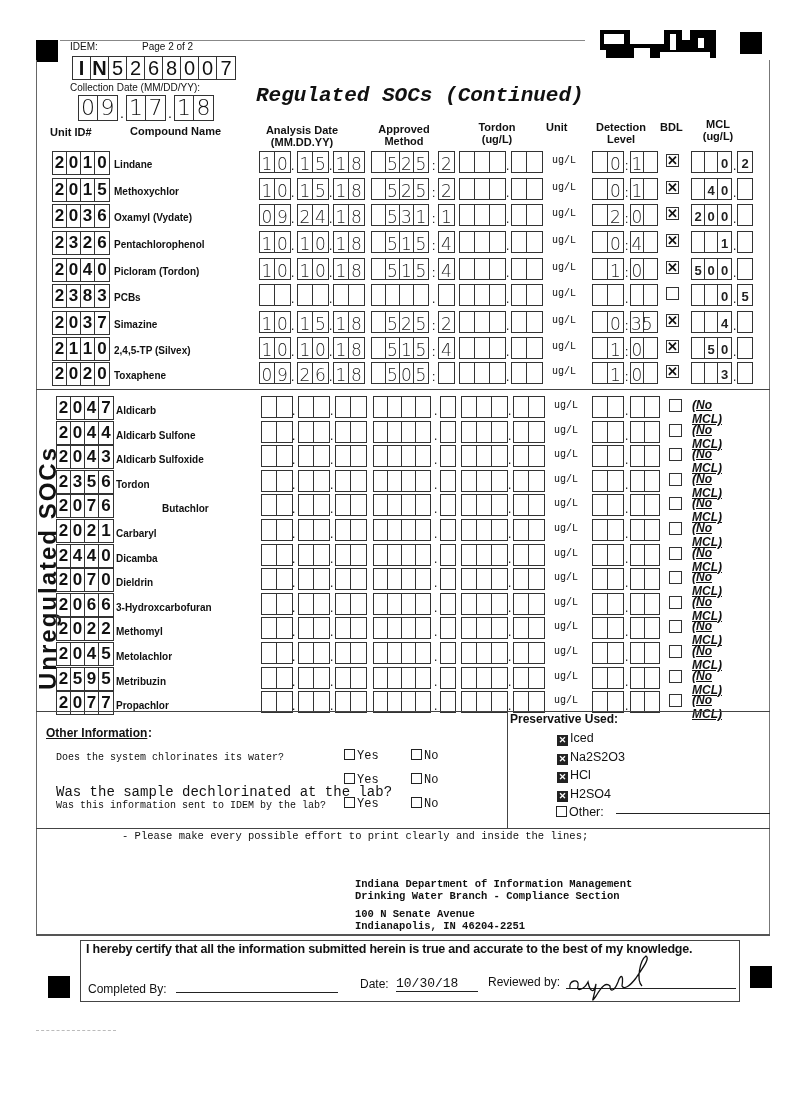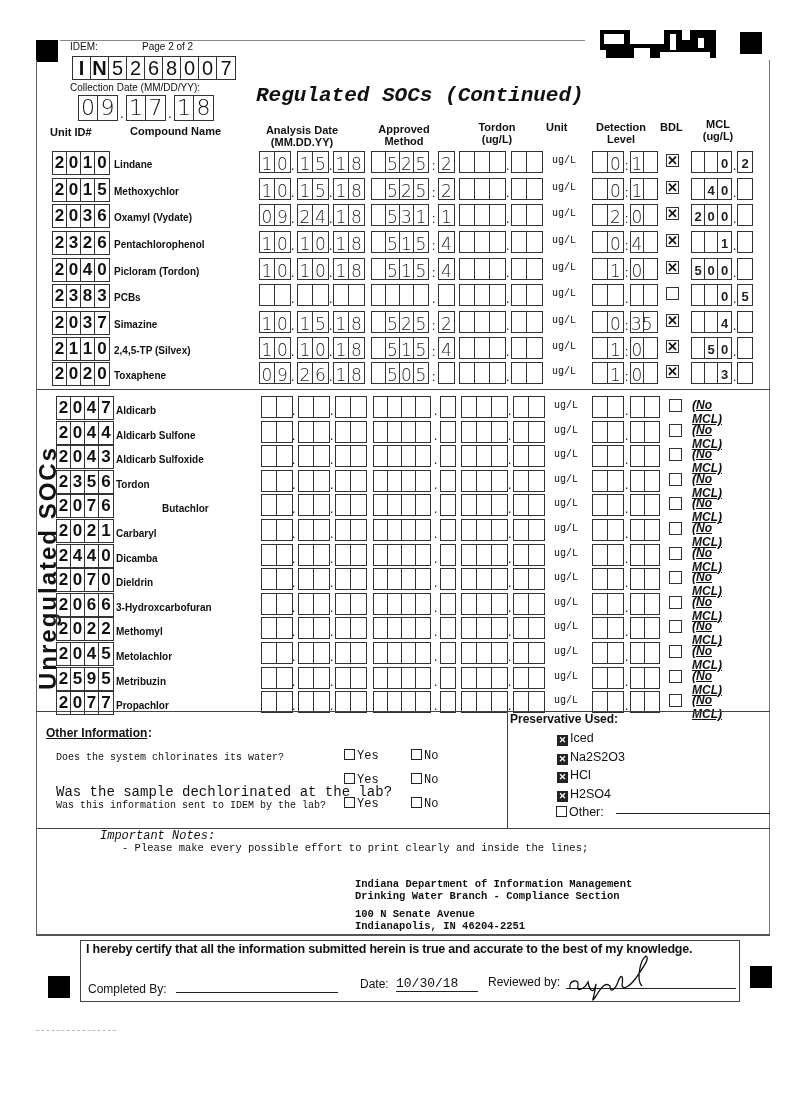--- a/index.html
+++ b/index.html
@@ -1431,21 +1431,20 @@
     <div class="abs" style="left:557px;top:731px;font-size:12.5px;"><span class="chk x">✕</span><span>Iced</span></div>
     <div class="abs" style="left:557px;top:749.5px;font-size:12.5px;"><span class="chk x">✕</span><span>Na2S2O3</span></div>
     <div class="abs" style="left:557px;top:768px;font-size:12.5px;"><span class="chk x">✕</span><span>HCl</span></div>
     <div class="abs" style="left:557px;top:786.5px;font-size:12.5px;"><span class="chk x">✕</span><span>H2SO4</span></div>
     <div class="abs" style="left:556px;top:805px;font-size:12.5px;"><span class="chk"></span><span>Other:</span></div>
   </div>
 <div class="abs" style="left:616px;top:813px;width:154px;border-top:1px solid #222;"></div>
 <div class="hline" style="left:36px;top:828px;width:734px;"></div>
 
 <div class="abs notes" style="left:100px;top:830px;">
-  <div style="font-style:italic;font-size:12px;">Important Notes:</div>
   <div style="padding-left:22px;">- Please make every possible effort to print clearly and inside the lines;</div>
 </div>
 <div class="abs notes" style="left:355px;top:878px;font-weight:bold;">
   <div>Indiana Department of Information Management</div>
   <div>Drinking Water Branch - Compliance Section</div>
   <div style="margin-top:6px;">100 N Senate Avenue</div>
   <div>Indianapolis, IN 46204-2251</div>
 </div>
 <div class="hline" style="left:36px;top:934px;width:734px;border-top:2px solid #555;"></div>
 

